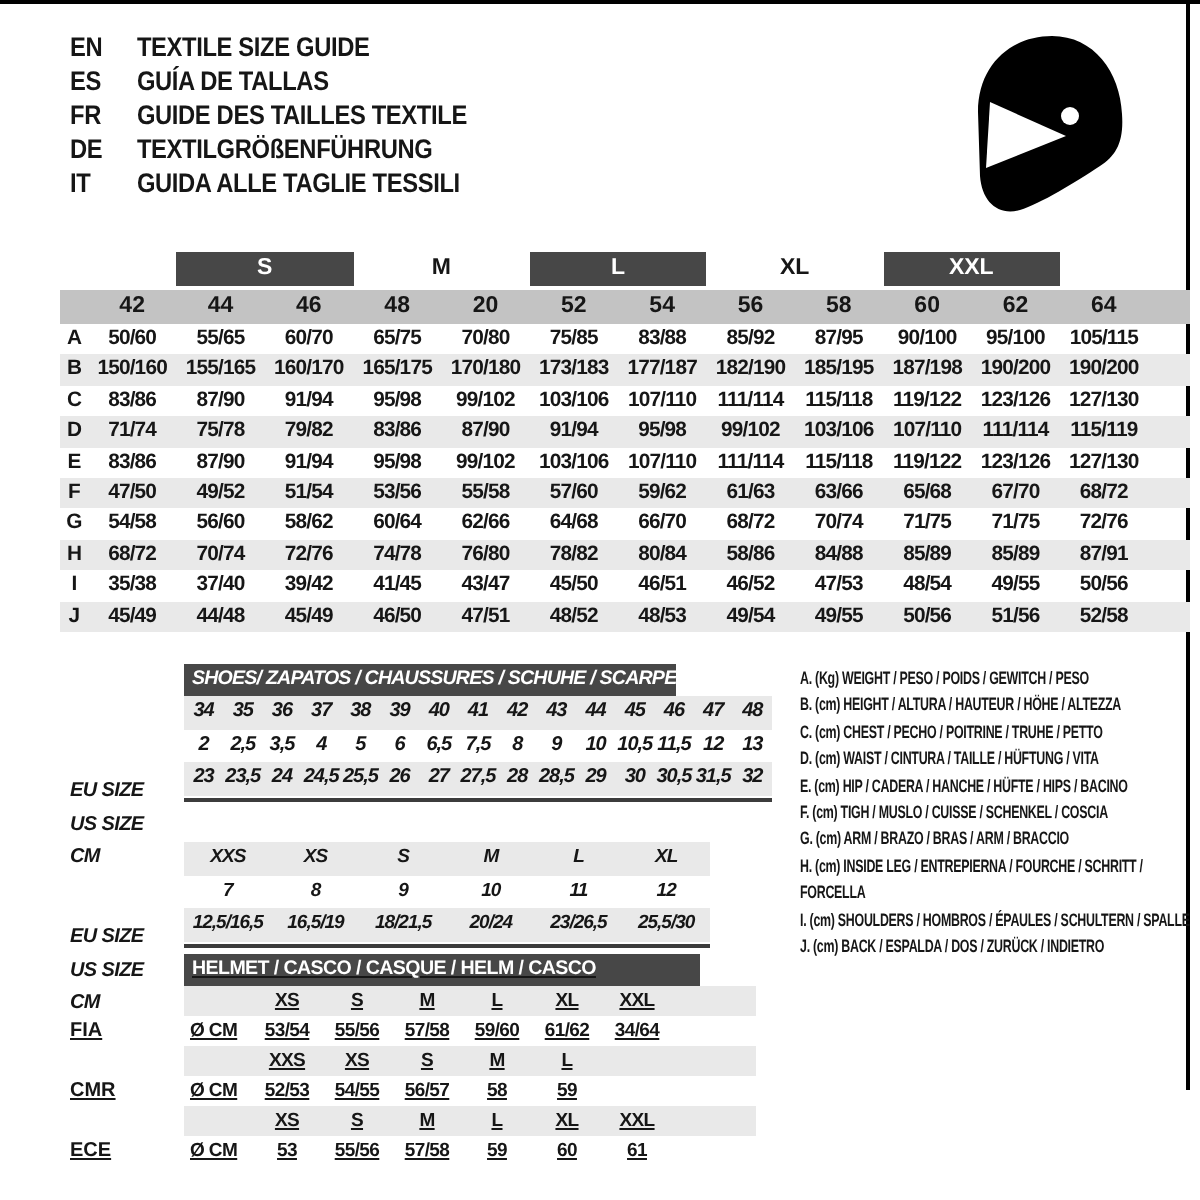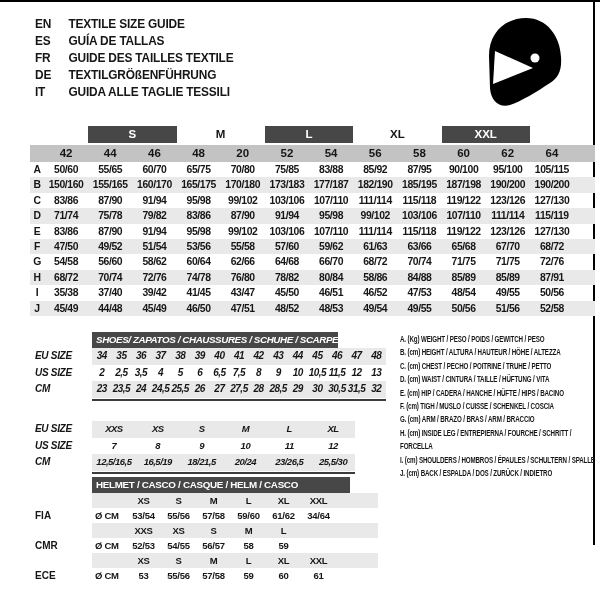--- a/index.html
+++ b/index.html
@@ -30,39 +30,39 @@
   .mt-letter, .mt-val { font-size:10.4px; line-height:15.4px; text-align:center;
                         letter-spacing:-0.4px; white-space:nowrap; }
 
   
   .sub-table { position:absolute; left:30px; }
   [data-name="shoes-table"]  { top:332px; }
   [data-name="gloves-table"] { top:405px; }
   .st-row { display:flex; height:16.5px;font-style:italic; }
   .st-row.head { height:16px; }
   .st-label { width:62px; font-size:10px; line-height:16.5px; padding-left:5px; box-sizing:border-box;
-              letter-spacing:-0.3px; white-space:nowrap; }
+              letter-spacing:-0.3px; white-space:nowrap;margin-top:40px; }
   .st-header { background:var(--header-bar,#474747); color:var(--header-text,#fff); font-size:9.8px;
                line-height:16px; padding-left:4px; letter-spacing:-0.4px; box-sizing:border-box; white-space:nowrap; }
   .st-band { display:grid; }
   .st-band.shaded { background:var(--row-stripe,#e9e9e9); }
   .st-val { text-align:center; line-height:16.5px; letter-spacing:-0.5px; white-space:nowrap; }
   [data-name="shoes-table"] .st-header { width:246px; }
   [data-name="shoes-table"] .st-band   { width:294px; }
   [data-name="shoes-table"] .st-val    { font-size:10px; }
   [data-name="gloves-table"] .st-header { width:240px; }
   [data-name="gloves-table"] .st-band   { width:263px; }
   [data-name="gloves-table"] .st-val    { font-size:9.5px; }
   .st-line { height:2px; background:#3c3c3c; margin-left:62px; margin-top:1px; }
   [data-name="shoes-table"] .st-line  { width:294px; }
   [data-name="gloves-table"] .st-line { width:263px; }
 
   
   [data-name="helmet-table"] { top:477px; }
-  .ht-row { display:flex; height:15px; }
+  .ht-row { display:flex; height:15px;text-decoration:underline; }
   .ht-row.head { height:15.5px; }
   .ht-label { width:62px; font-size:10px; line-height:15px; padding-left:5px; box-sizing:border-box; white-space:nowrap; }
   .ht-header { width:258px; background:var(--header-bar,#474747); color:var(--header-text,#fff);
                font-size:9.8px; line-height:15.5px; padding-left:4px; letter-spacing:-0.3px; box-sizing:border-box; white-space:nowrap; }
   .ht-band { width:286px; display:grid; grid-template-columns:34px repeat(6,35px) 1fr; }
   .ht-band.shaded { background:var(--row-stripe,#e9e9e9); }
   .ht-cell { text-align:center; font-size:9.5px; line-height:15px; letter-spacing:-0.3px; white-space:nowrap; }
   .ht-cell.diam { text-align:left; padding-left:3px; }
 
   

